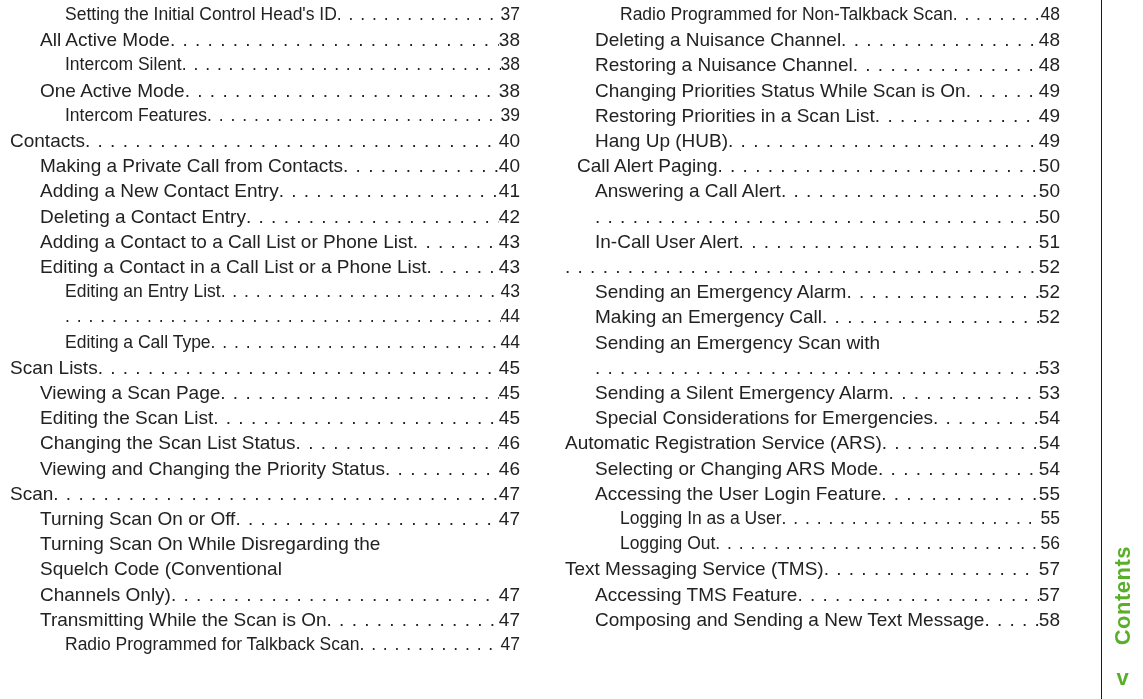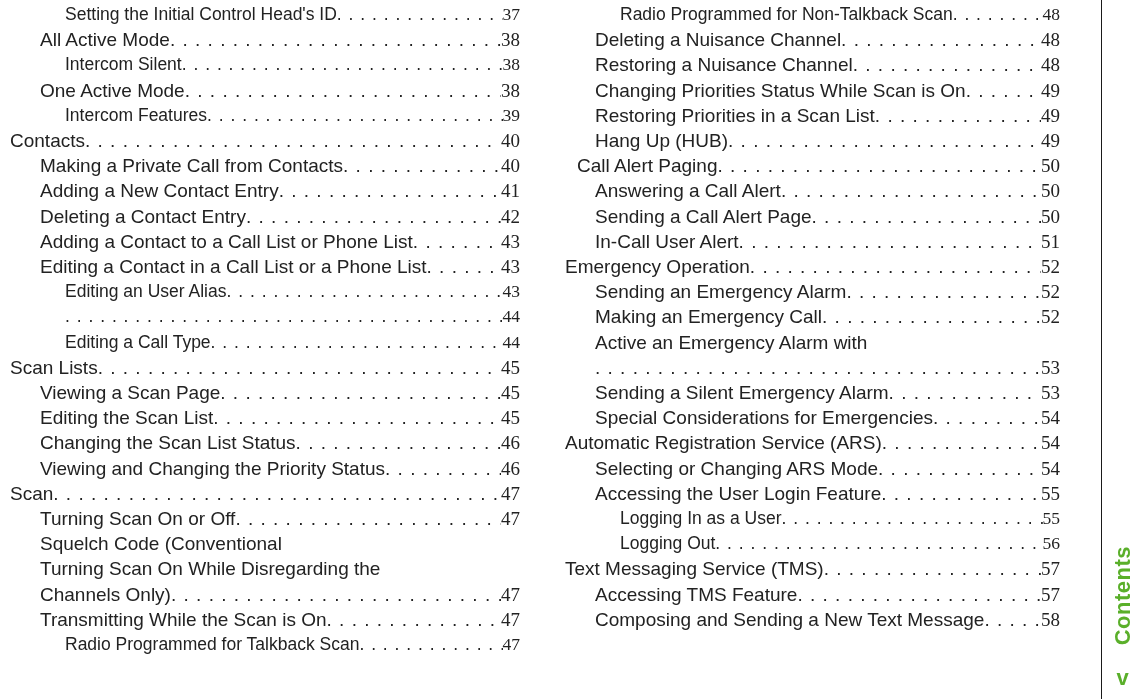--- a/index.html
+++ b/index.html
@@ -76,21 +76,20 @@
     letter-spacing: 0.5px;
     margin-bottom: 20px;
   }
   .sidebar .pagenum {
     color: #5aaf2a;
     font-weight: bold;
     font-size: 22px;
   }
   .pg { 
     display: inline;
-    font-family: Liberation Serif, serif;
   }
 </style>
 </head>
 <body>
 
 <div class="page">
   <div class="columns">
     <div class="col left" id="col-left">
         <div class="entry lvl-2">
           <span class="title">Setting the Initial Control Head's ID</span>
@@ -141,21 +140,21 @@
           <span class="title">Adding a Contact to a Call List or Phone List</span>
           <span class="leaders"> . . . . . . . . . . . . . . . . . . . . . . . . . . . . . . . . . . . . . . . . . . . . . . . . . .</span>
           <span class="pg">43</span>
         </div>
         <div class="entry lvl-1">
           <span class="title">Editing a Contact in a Call List or a Phone List</span>
           <span class="leaders"> . . . . . . . . . . . . . . . . . . . . . . . . . . . . . . . . . . . . . . . . . . . . . . . . . .</span>
           <span class="pg">43</span>
         </div>
         <div class="entry lvl-2">
-          <span class="title">Editing an User Alias</span>
+          <span class="title">Editing an Entry List</span>
           <span class="leaders"> . . . . . . . . . . . . . . . . . . . . . . . . . . . . . . . . . . . . . . . . . . . . . . . . . .</span>
           <span class="pg">43</span>
         </div>
         <div class="entry lvl-2">
           <span class="leaders"> . . . . . . . . . . . . . . . . . . . . . . . . . . . . . . . . . . . . . . . . . . . . . . . . . .</span>
           <span class="pg">44</span>
         </div>
         <div class="entry lvl-2">
           <span class="title">Editing a Call Type</span>
           <span class="leaders"> . . . . . . . . . . . . . . . . . . . . . . . . . . . . . . . . . . . . . . . . . . . . . . . . . .</span>
@@ -190,24 +189,24 @@
           <span class="title">Scan</span>
           <span class="leaders"> . . . . . . . . . . . . . . . . . . . . . . . . . . . . . . . . . . . . . . . . . . . . . . . . . .</span>
           <span class="pg">47</span>
         </div>
         <div class="entry lvl-1">
           <span class="title">Turning Scan On or Off</span>
           <span class="leaders"> . . . . . . . . . . . . . . . . . . . . . . . . . . . . . . . . . . . . . . . . . . . . . . . . . .</span>
           <span class="pg">47</span>
         </div>
         <div class="entry lvl-1">
+          <span class="title">Turning Scan On While Disregarding the</span>
+        </div>
+        <div class="entry lvl-1">
           <span class="title">Squelch Code (Conventional</span>
-        </div>
-        <div class="entry lvl-1">
-          <span class="title">Turning Scan On While Disregarding the</span>
         </div>
         <div class="entry lvl-1">
           <span class="title">Channels Only)</span>
           <span class="leaders"> . . . . . . . . . . . . . . . . . . . . . . . . . . . . . . . . . . . . . . . . . . . . . . . . . .</span>
           <span class="pg">47</span>
         </div>
         <div class="entry lvl-1">
           <span class="title">Transmitting While the Scan is On</span>
           <span class="leaders"> . . . . . . . . . . . . . . . . . . . . . . . . . . . . . . . . . . . . . . . . . . . . . . . . . .</span>
           <span class="pg">47</span>
@@ -253,46 +252,44 @@
           <span class="title">Call Alert Paging</span>
           <span class="leaders"> . . . . . . . . . . . . . . . . . . . . . . . . . . . . . . . . . . . . . . . . . . . . . . . . . .</span>
           <span class="pg">50</span>
         </div>
         <div class="entry lvl-1">
           <span class="title">Answering a Call Alert</span>
           <span class="leaders"> . . . . . . . . . . . . . . . . . . . . . . . . . . . . . . . . . . . . . . . . . . . . . . . . . .</span>
           <span class="pg">50</span>
         </div>
         <div class="entry lvl-1">
-          <span class="title">Sending a Call Alert Page</span>
           <span class="leaders"> . . . . . . . . . . . . . . . . . . . . . . . . . . . . . . . . . . . . . . . . . . . . . . . . . .</span>
           <span class="pg">50</span>
         </div>
         <div class="entry lvl-1">
           <span class="title">In-Call User Alert</span>
           <span class="leaders"> . . . . . . . . . . . . . . . . . . . . . . . . . . . . . . . . . . . . . . . . . . . . . . . . . .</span>
           <span class="pg">51</span>
         </div>
         <div class="entry lvl-0">
-          <span class="title">Emergency Operation</span>
           <span class="leaders"> . . . . . . . . . . . . . . . . . . . . . . . . . . . . . . . . . . . . . . . . . . . . . . . . . .</span>
           <span class="pg">52</span>
         </div>
         <div class="entry lvl-1">
           <span class="title">Sending an Emergency Alarm</span>
           <span class="leaders"> . . . . . . . . . . . . . . . . . . . . . . . . . . . . . . . . . . . . . . . . . . . . . . . . . .</span>
           <span class="pg">52</span>
         </div>
         <div class="entry lvl-1">
           <span class="title">Making an Emergency Call</span>
           <span class="leaders"> . . . . . . . . . . . . . . . . . . . . . . . . . . . . . . . . . . . . . . . . . . . . . . . . . .</span>
           <span class="pg">52</span>
         </div>
         <div class="entry lvl-1">
-          <span class="title">Active an Emergency Alarm with</span>
+          <span class="title">Sending an Emergency Scan with</span>
         </div>
         <div class="entry lvl-1">
           <span class="leaders"> . . . . . . . . . . . . . . . . . . . . . . . . . . . . . . . . . . . . . . . . . . . . . . . . . .</span>
           <span class="pg">53</span>
         </div>
         <div class="entry lvl-1">
           <span class="title">Sending a Silent Emergency Alarm</span>
           <span class="leaders"> . . . . . . . . . . . . . . . . . . . . . . . . . . . . . . . . . . . . . . . . . . . . . . . . . .</span>
           <span class="pg">53</span>
         </div>

